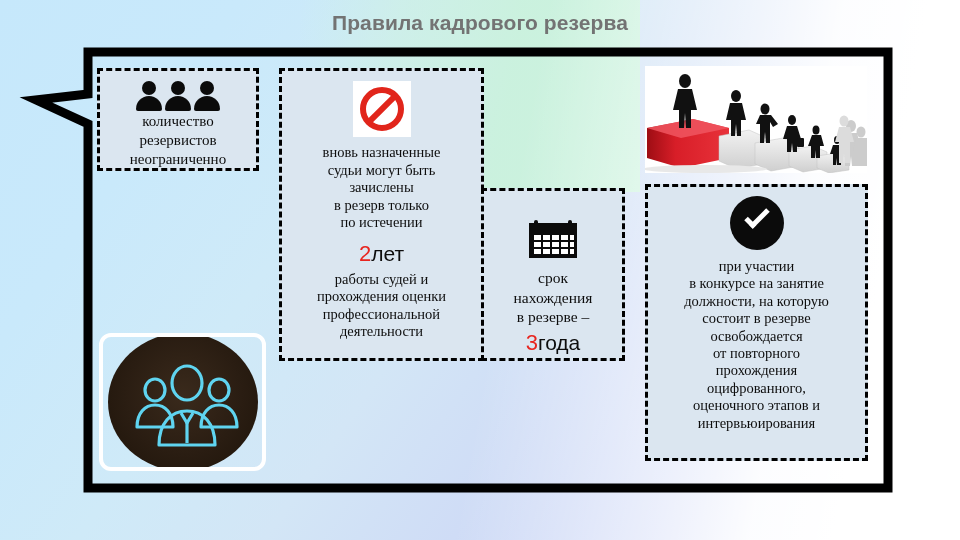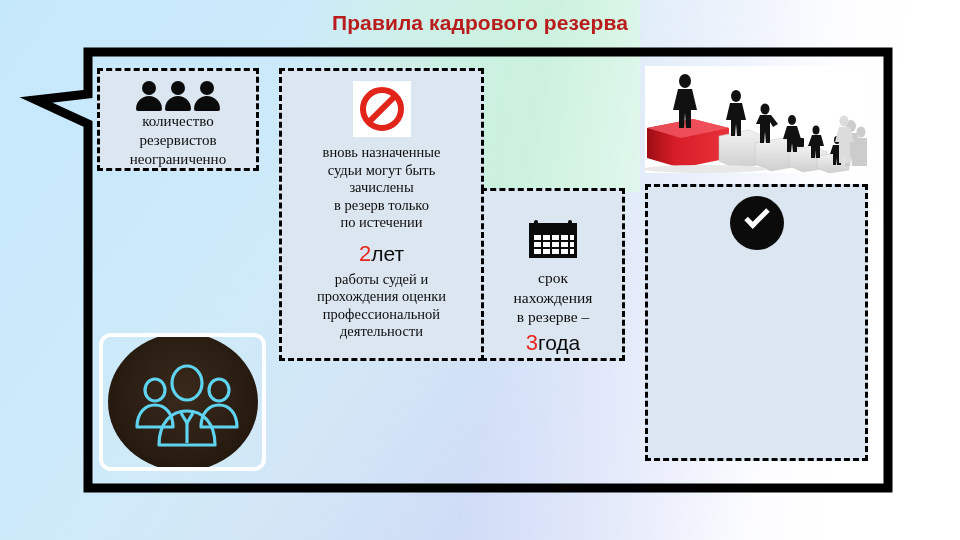--- a/index.html
+++ b/index.html
@@ -65,21 +65,21 @@
 
   
   .title {
     position: absolute;
     left: 0;
     top: 11px;
     width: 960px;
     text-align: center;
     font-size: 21px;
     font-weight: bold;
-    color: #b91c1c;
+    color: #737373;
     letter-spacing: 0.1px;
     z-index: 20;
   }
 
   
   .callout-svg {
     position: absolute;
     left: 0;
     top: 0;
     width: 960px;
@@ -375,20 +375,30 @@
       <span class="num-red">3</span><span style="font-size:21px;">года</span>
     </div>
   </div>
 
   <div class="dbox" id="box-competition">
 
     <div class="check-circle">
       <div class="tick"></div>
     </div>
 
+    <div class="txt">при участии
+в конкурсе на занятие
+должности, на которую
+состоит в резерве
+освобождается
+от повторного
+прохождения
+оцифрованного,
+оценочного этапов и
+интервьюирования</div>
   </div>
 
   <div id="photo-stairs">
     <svg viewBox="0 0 222 107" width="222" height="107">
       <defs>
         <linearGradient id="gRed" x1="0" y1="0" x2="1" y2="0">
           <stop offset="0%" stop-color="#9e0d14"></stop>
           <stop offset="35%" stop-color="#d81e28"></stop>
           <stop offset="100%" stop-color="#e8323a"></stop>
         </linearGradient>

